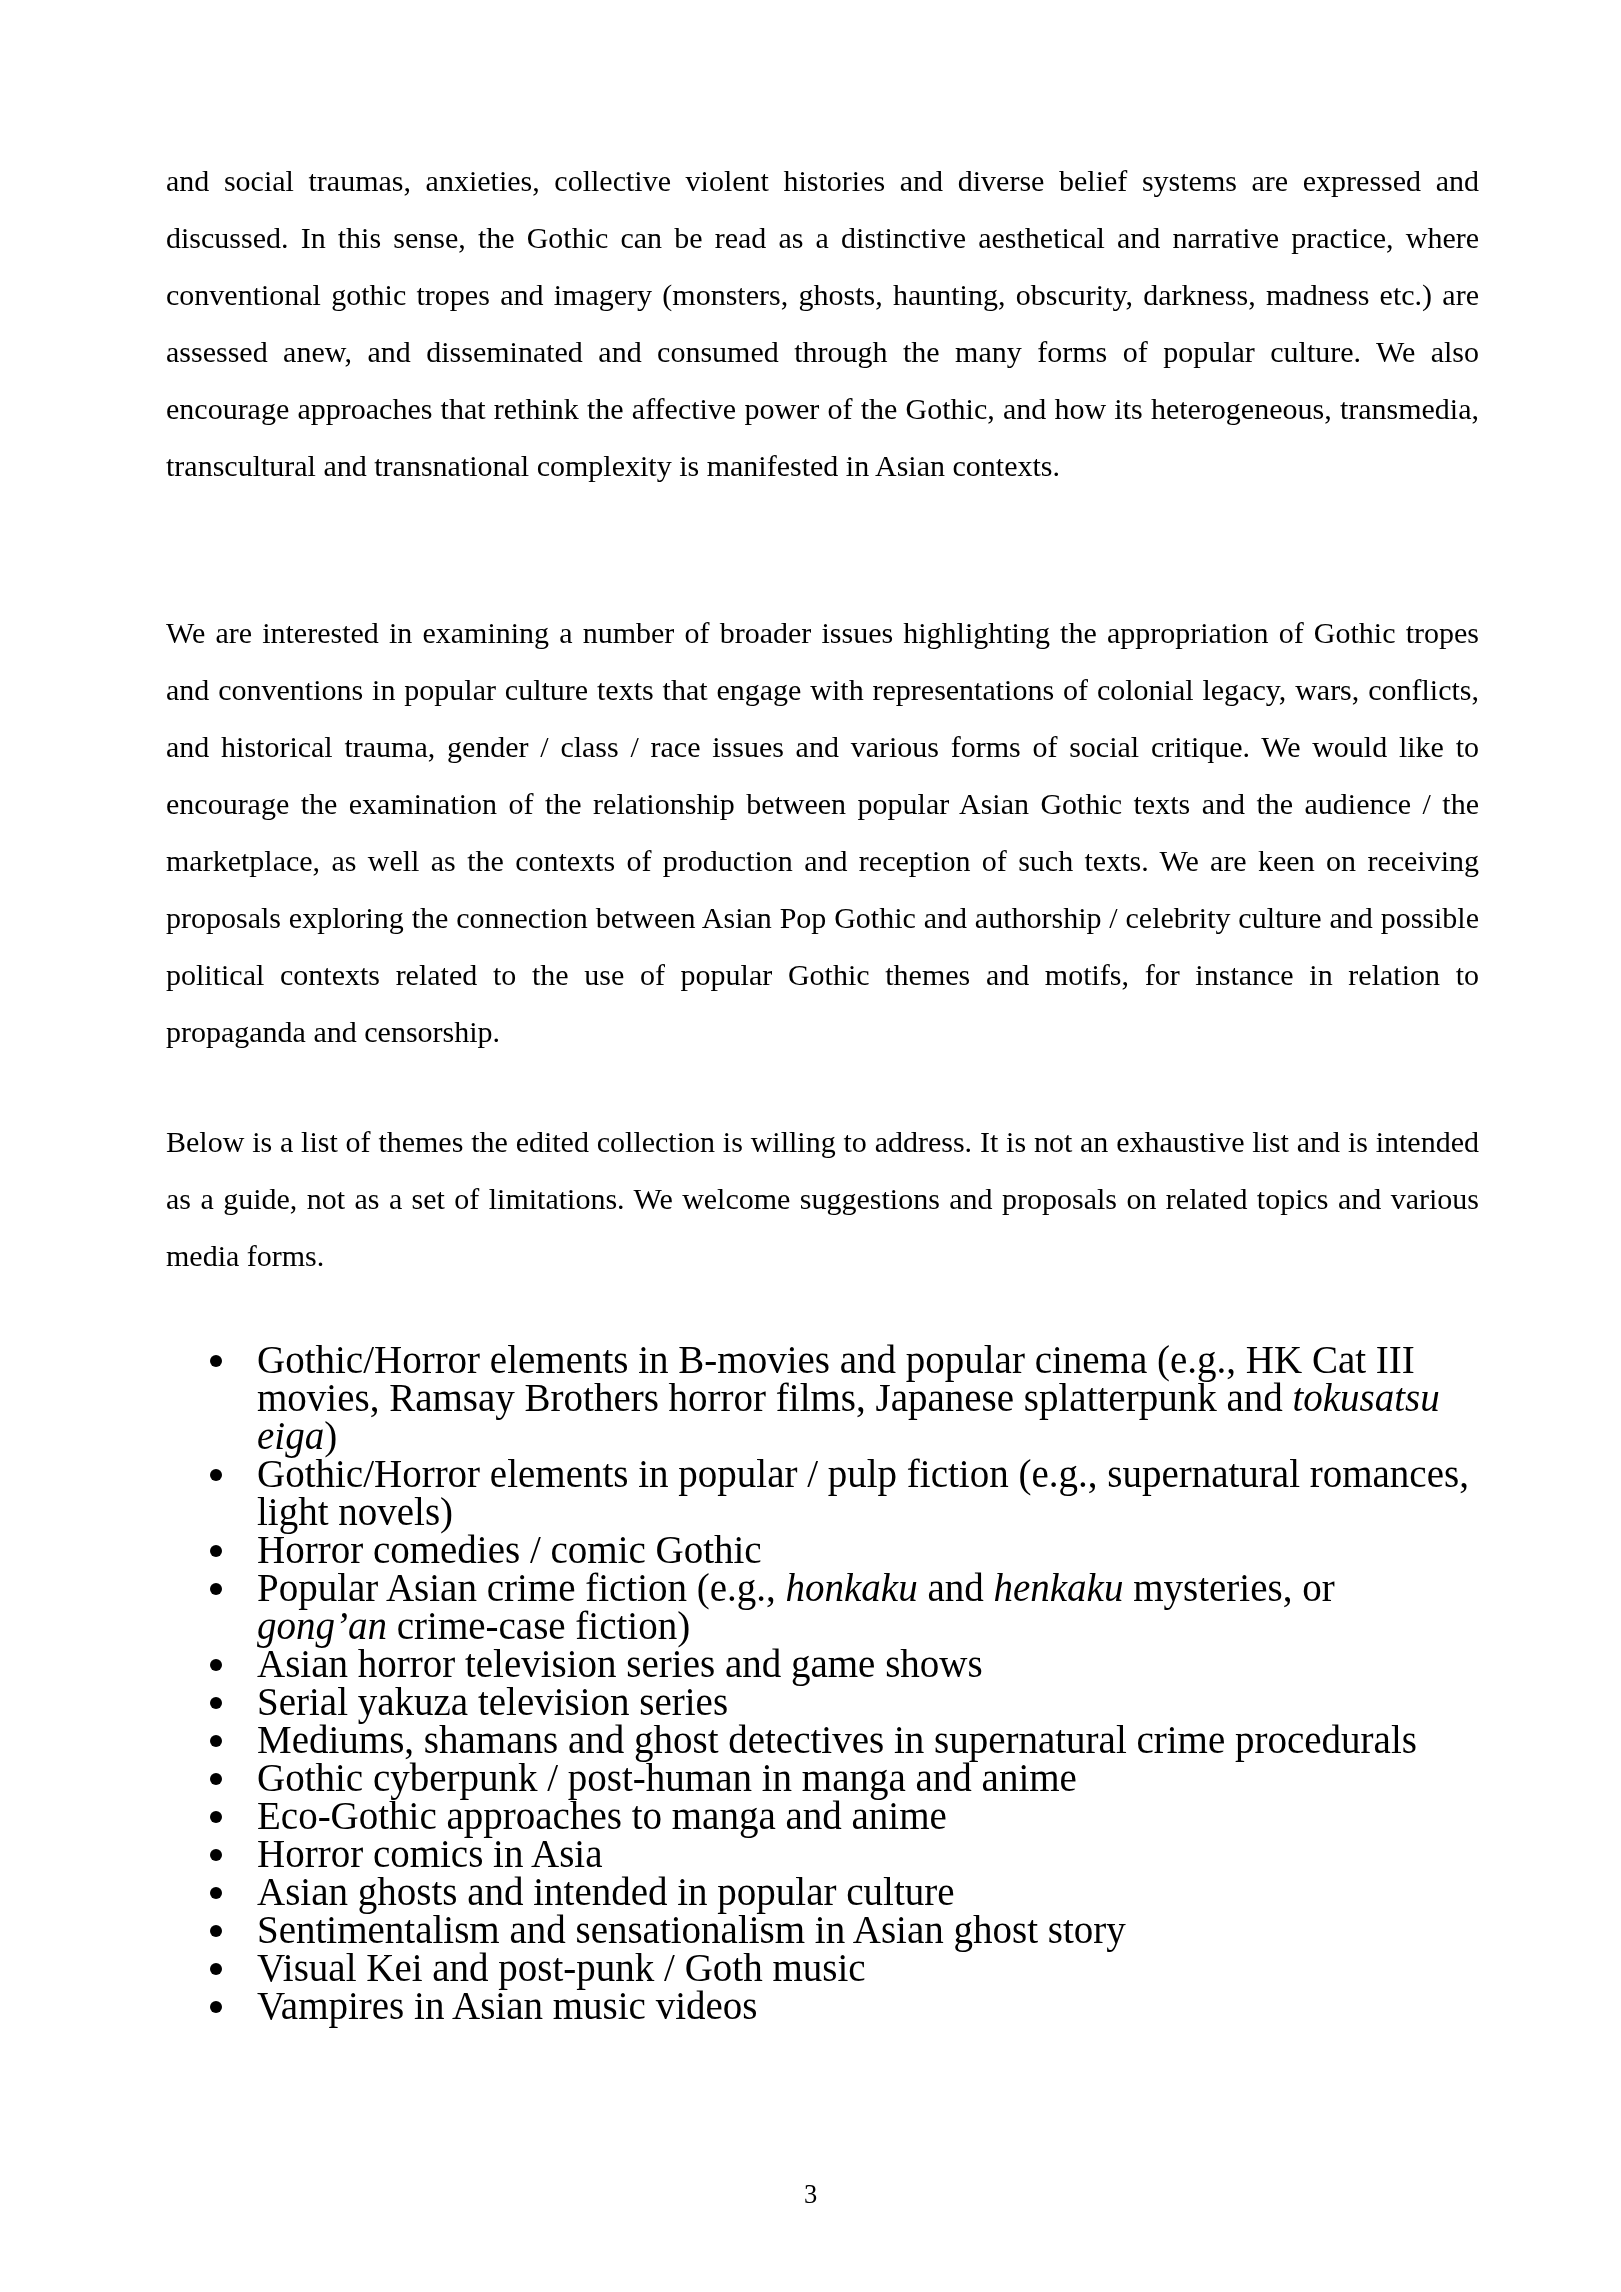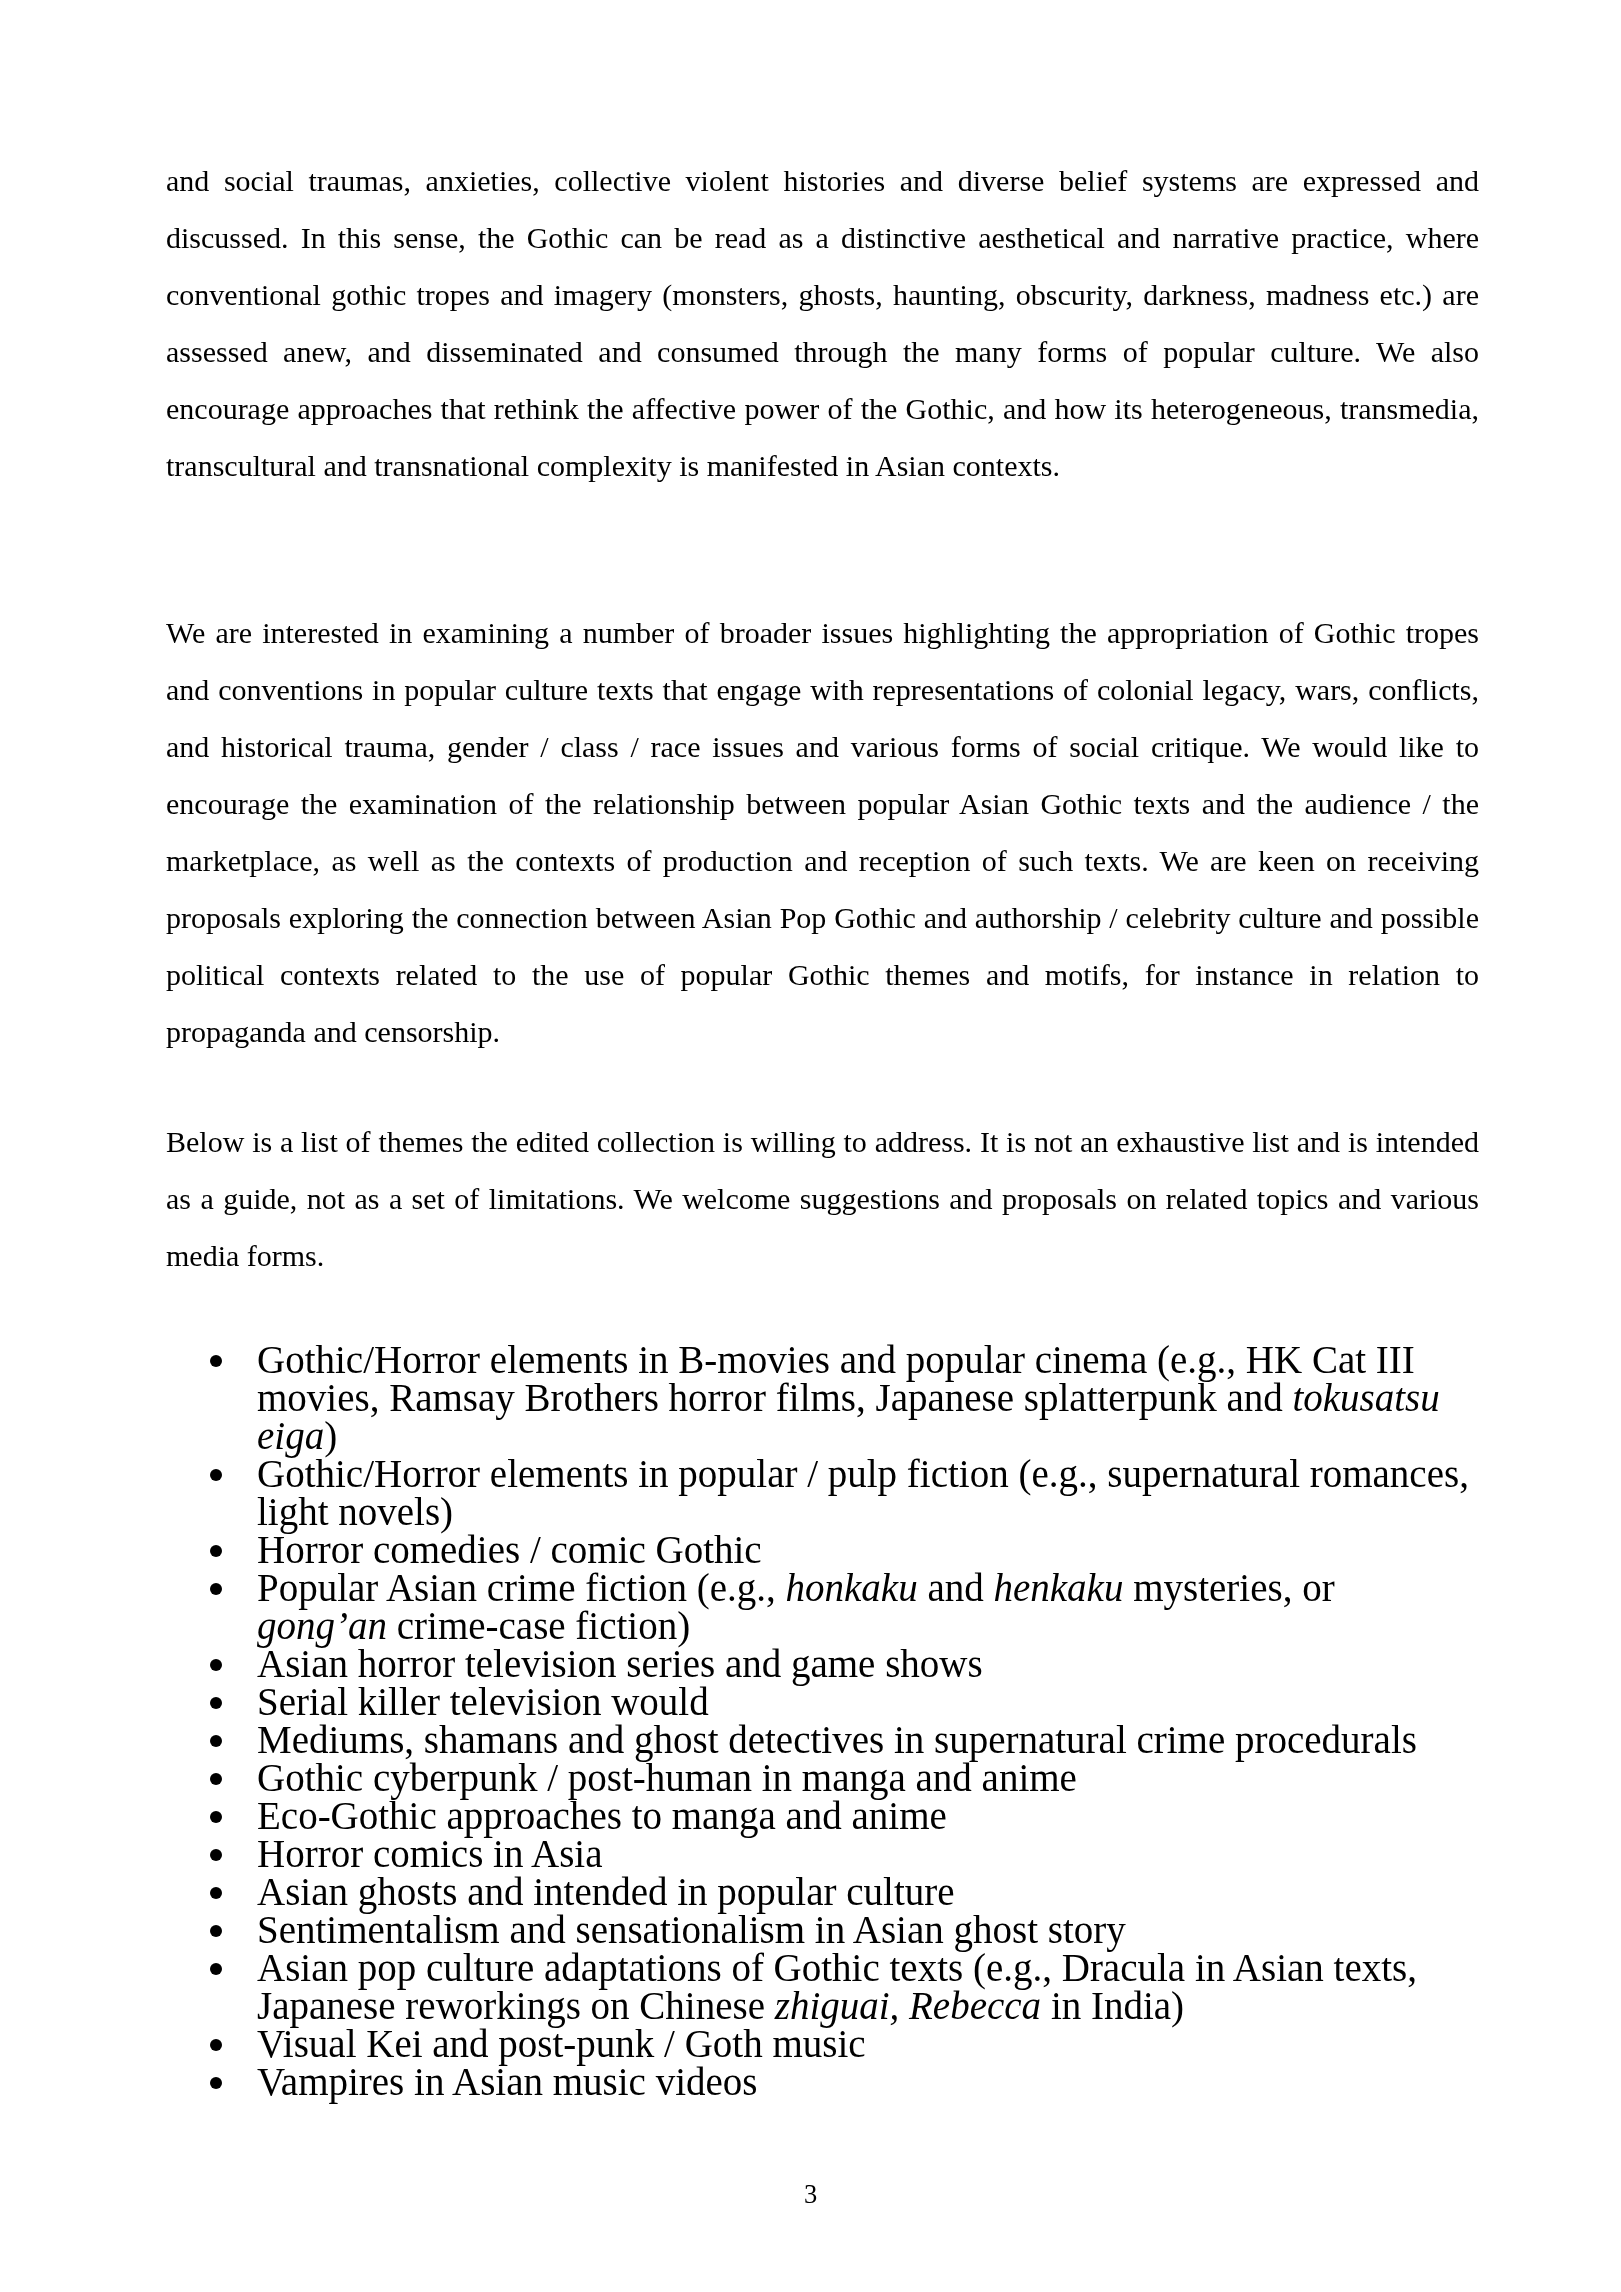--- a/index.html
+++ b/index.html
@@ -85,21 +85,21 @@
       <li class="theme-item">
         <span class="bullet"></span>
         <span class="item-text"><span>Popular Asian crime fiction (e.g., </span><i>honkaku</i><span> and </span><i>henkaku</i><span> mysteries, or </span><i>gong’an</i><span> crime-case fiction)</span></span>
       </li>
       <li class="theme-item">
         <span class="bullet"></span>
         <span class="item-text"><span>Asian horror television series and game shows</span></span>
       </li>
       <li class="theme-item">
         <span class="bullet"></span>
-        <span class="item-text"><span>Serial killer television would</span></span>
+        <span class="item-text"><span>Serial yakuza television series</span></span>
       </li>
       <li class="theme-item">
         <span class="bullet"></span>
         <span class="item-text"><span>Mediums, shamans and ghost detectives in supernatural crime procedurals</span></span>
       </li>
       <li class="theme-item">
         <span class="bullet"></span>
         <span class="item-text"><span>Gothic cyberpunk / post-human in manga and anime</span></span>
       </li>
       <li class="theme-item">
@@ -113,24 +113,20 @@
       <li class="theme-item">
         <span class="bullet"></span>
         <span class="item-text"><span>Asian ghosts and intended in popular culture</span></span>
       </li>
       <li class="theme-item">
         <span class="bullet"></span>
         <span class="item-text"><span>Sentimentalism and sensationalism in Asian ghost story</span></span>
       </li>
       <li class="theme-item">
         <span class="bullet"></span>
-        <span class="item-text"><span>Asian pop culture adaptations of Gothic texts (e.g., Dracula in Asian texts, Japanese reworkings on Chinese </span><i>zhiguai, Rebecca</i><span> in India)</span></span>
-      </li>
-      <li class="theme-item">
-        <span class="bullet"></span>
         <span class="item-text"><span>Visual Kei and post-punk / Goth music</span></span>
       </li>
       <li class="theme-item">
         <span class="bullet"></span>
         <span class="item-text"><span>Vampires in Asian music videos</span></span>
       </li>
     </ul>
 
   <div class="page-number">3</div>
 </div>

